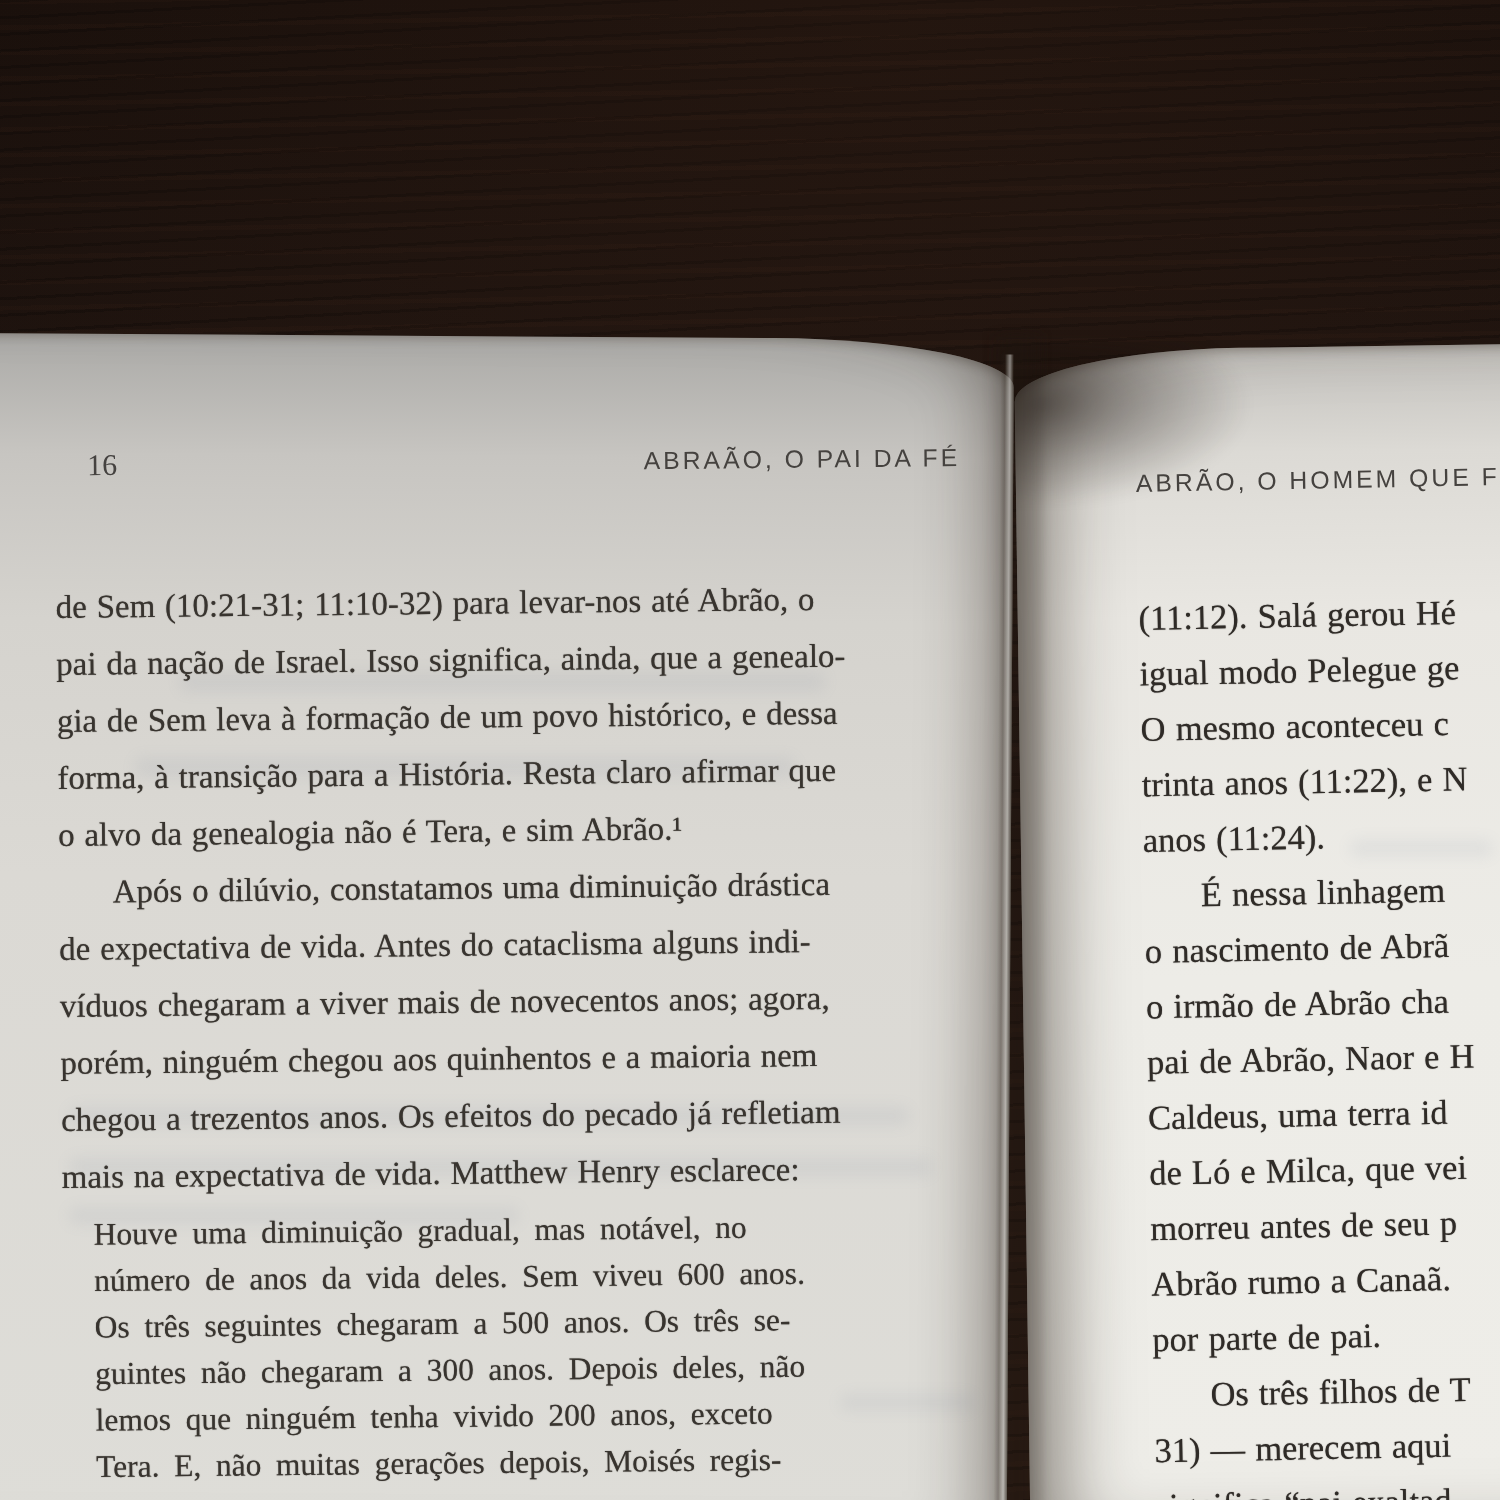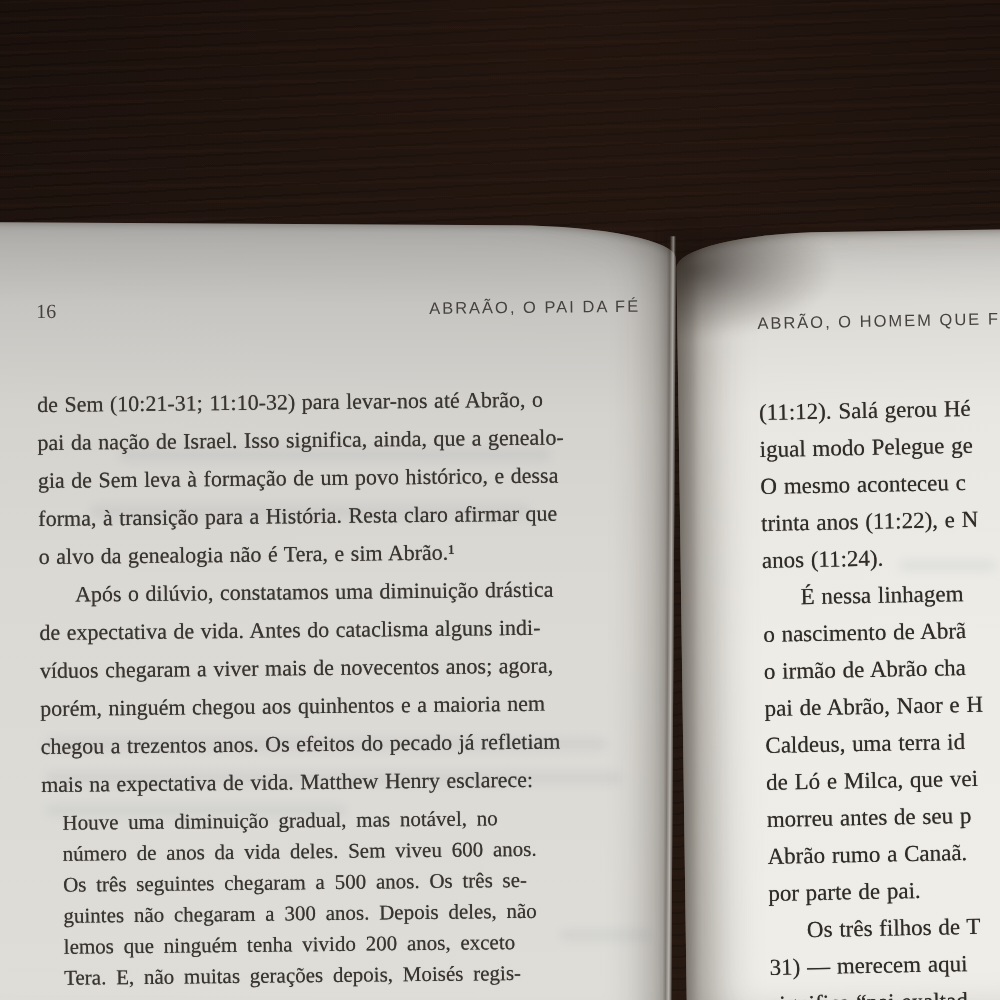--- a/index.html
+++ b/index.html
@@ -37,21 +37,21 @@
 
   
   .ghost{position:absolute;z-index:5;background:#707c93;opacity:.10;filter:blur(5px);border-radius:4px;}
 
   
   .text-layer{position:absolute;z-index:6;color:#38342f;}
   .text-left{left:36px;top:300px;width:604px;transform:rotate(-0.6deg);transform-origin:0 0;}
   .text-right{left:757px;top:308px;width:340px;transform:rotate(-1.1deg);transform-origin:0 0;color:#2f2b27;}
 
   .runhead-row{display:flex;justify-content:space-between;align-items:baseline;width:604px;}
-  .pageno{font-size:20px;color:#454240;}
+  .pageno{font-size:20px;color:#454240;margin-left:22px;}
   .runhead{font-family:"Liberation Sans","DejaVu Sans",sans-serif;font-size:16.5px;
            letter-spacing:2px;color:#45423f;}
   .rh-right{position:absolute;top:6px;left:0;white-space:nowrap;}
 
   .paras{position:absolute;top:86px;left:0;width:604px;}
   .line{height:38px;line-height:38px;font-size:22px;white-space:nowrap;
         text-shadow:0 0 .7px rgba(56,52,47,.75);word-spacing:1px;}
   .line.fi{padding-left:36px;}
   .para.quote{margin-top:4px;}
   .para.quote .line{height:31px;line-height:31px;font-size:21px;padding-left:21px;

